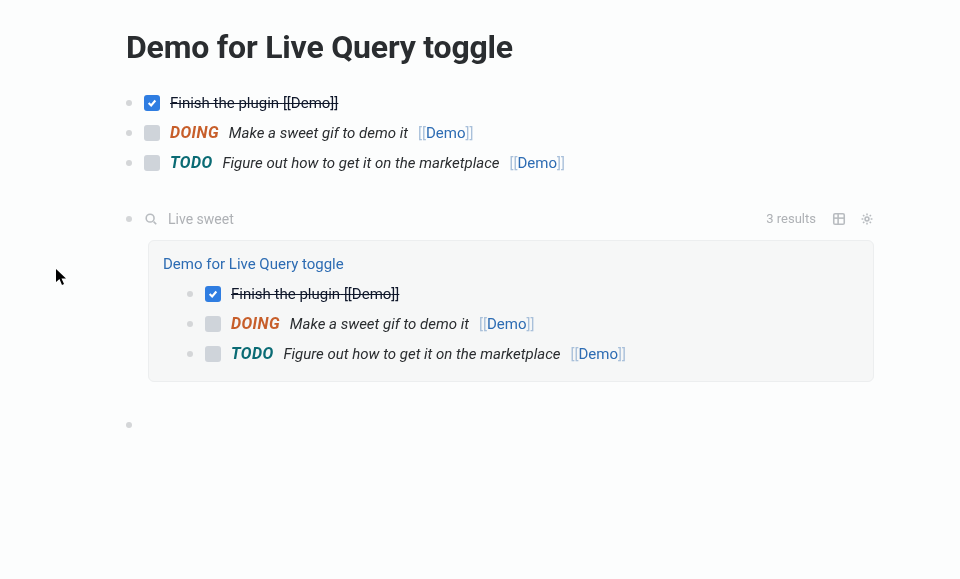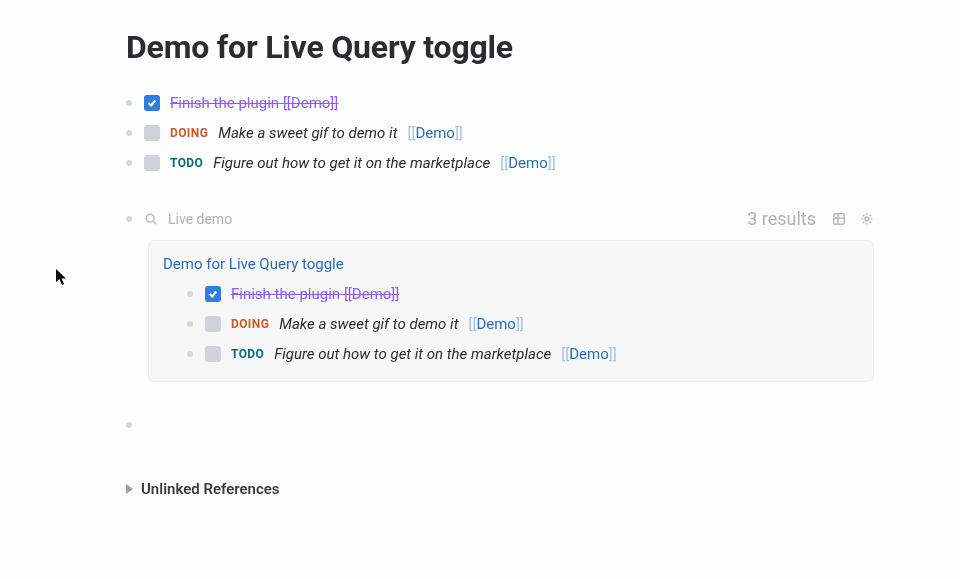--- a/index.html
+++ b/index.html
@@ -68,44 +68,45 @@
     display: inline-flex;
     align-items: center;
     justify-content: center;
     flex: 0 0 auto;
   }
   .checkbox.done { background: var(--checkbox-blue); }
   .checkbox.open { background: var(--checkbox-grey); }
   .checkbox svg { width: 10px; height: 10px; stroke: #fff; stroke-width: 2.5; fill: none; }
 
   .status-tag {
-    font-size: 12px;
+    font-size: 16px;
     font-weight: 700;
     letter-spacing: 0.4px;
     text-transform: uppercase;
+    font-style: italic;
   }
   .status-doing { color: var(--status-doing); }
   .status-todo  { color: var(--status-todo); }
 
-  .strike { text-decoration: line-through; color: #8b5cf6; }
+  .strike { text-decoration: line-through; color: #0f172a; }
   .task-text { color: var(--text); font-style: italic; }
 
   .pageref { color: var(--link); }
   .pageref .br { color: #a9c0da; }
   .strike .pageref, .strike .pageref .br { color: inherit; }
 
   
   li.query-row {
     gap: 10px;
     color: var(--muted);
     font-size: 14px;
     margin-top: 26px;
   }
   .grow { flex: 1 1 auto; }
-  .results-label { color: var(--muted); font-size: 18px; margin-right: 6px; }
+  .results-label { color: var(--muted); font-size: 13px; margin-right: 6px; }
   .icon { display: inline-flex; }
   svg.sm { width: 14px; height: 14px; stroke: var(--icon-grey); fill: none; stroke-width: 1.8; }
 
   
   .panel {
     margin: 6px 0 0 22px;
     background: var(--panel-bg);
     border: 1px solid var(--panel-border);
     border-radius: 6px;
     padding: 12px 14px 12px 14px;
@@ -182,21 +183,21 @@
     </li>
 
     <li class="row query-row">
       <span class="bullet"></span>
       <span class="icon">
         <svg class="sm" viewBox="0 0 16 16">
             <circle cx="7" cy="7" r="4.5"></circle>
             <line x1="11" y1="11" x2="14" y2="14"></line>
           </svg>
       </span>
-      <span>Live demo</span>
+      <span>Live sweet</span>
       <span class="grow"></span>
       <span class="results-label">3 results</span>
       <span class="icon">
         <svg class="sm" viewBox="0 0 16 16">
             <rect x="2" y="2" width="12" height="12" rx="1.5"></rect>
             <line x1="2" y1="7" x2="14" y2="7"></line>
             <line x1="7" y1="2" x2="7" y2="14"></line>
           </svg>
       </span>
       <span class="icon" style="margin-left:4px">
@@ -239,21 +240,17 @@
       </li>
     </ul>
   </div>
 
   <ul class="block-list">
     <li class="row spacer">
       <span class="bullet"></span>
     </li>
   </ul>
 
-  <div class="unlinked">
-    <span class="disclosure"></span>
-    <span>Unlinked References</span>
-  </div>
 </div>
 
 <svg class="cursor" viewBox="0 0 12 18">
   <path d="M1 1 L1 14 L4.5 11 L7 17 L9 16 L6.5 10.5 L11 10.5 Z" fill="#000"></path>
 </svg>
 
 </body></html>

